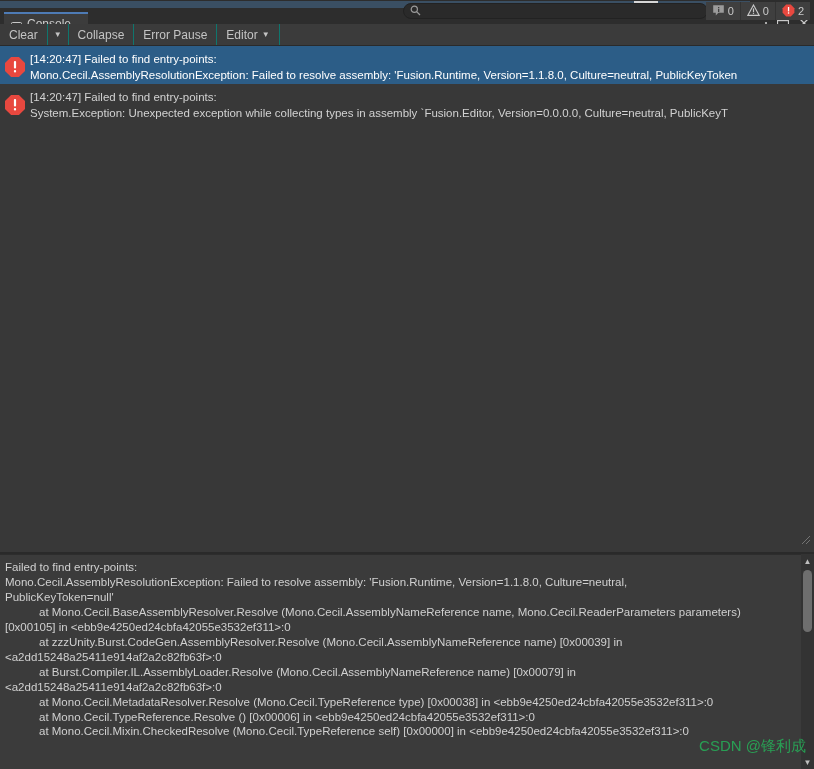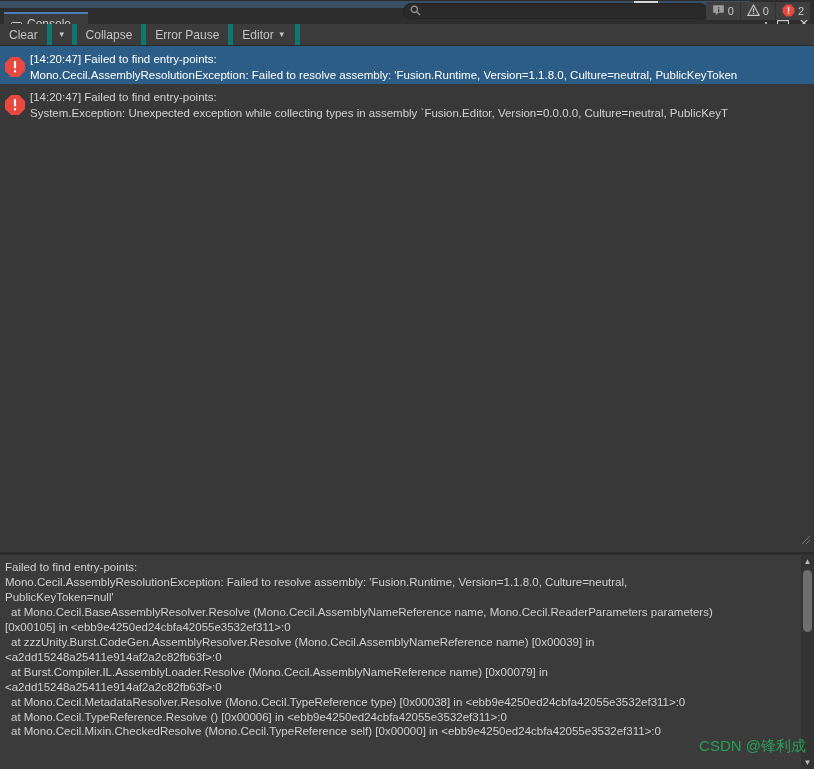--- a/index.html
+++ b/index.html
@@ -37,21 +37,21 @@
 
   
   .toolbar {
     position: absolute; left: 0; top: 24px; width: 814px; height: 22px;
     background: #393939; display: flex; align-items: stretch;
     border-bottom: 1px solid #2a2a2a;
   }
   .tb-btn {
     display: flex; align-items: center; justify-content: center;
     color: #c4c4c4; font-size: 12px; padding: 0 9px;
-    border-right: 5px solid #0f766e; background: #3b3b3b; white-space: nowrap;
+    border-right: 1px solid #0f766e; background: #3b3b3b; white-space: nowrap;
   }
   .tb-btn.narrow { padding: 0 6px; }
   .tb-caret { font-size: 8px; color: #c4c4c4; margin-left: 4px; }
   .tb-spacer { flex: 1 1 auto; background: #3b3b3b; }
 
   .search-wrap {
     position: absolute; left: 403px; top: 3px; width: 305px; height: 16px;
     background: #2a2a2a; border: 1px solid #222; border-radius: 8px;
     display: flex; align-items: center; padding-left: 6px; gap: 4px;
   }
@@ -78,21 +78,21 @@
 
   
   .splitter { position: absolute; left: 0; top: 552px; width: 814px; height: 2px; background: #2a2a2a; }
   .resize-grip { position: absolute; right: 3px; top: 531px; width: 10px; height: 10px; }
   .detail {
     position: absolute; left: 0; top: 554px; width: 814px; height: 215px;
     background: #3b3b3b; border-top: 1px solid #2d2d2d; overflow: hidden;
   }
   .detail-inner { position: absolute; left: 5px; top: 5px; width: 792px; height: 208px; overflow: hidden; }
   .detail-line { color: #d0d0d0; font-size: 11.5px; line-height: 14.95px; white-space: nowrap; }
-  .detail-line.indent { padding-left: 6px; }
+  .detail-line.indent { padding-left: 6px; margin-left: 28px; }
 
   .detail-scroll { position: absolute; right: 0px; top: 554px; width: 13px; height: 215px; background: #333333; }
   .ds-arrow { position: absolute; left: 0; width: 13px; height: 12px; display: flex; align-items: center; justify-content: center; color: #bfbfbf; font-size: 8px; }
   .ds-arrow.up { top: 1px; }
   .ds-arrow.down { bottom: 1px; }
   .ds-thumb { position: absolute; left: 2px; top: 16px; width: 9px; height: 62px; background: #6e6e6e; border-radius: 5px; }
 
   .watermark {
     position: absolute; right: 8px; bottom: 13px;
     color: #22c55e; font-size: 15px; opacity: .72;

